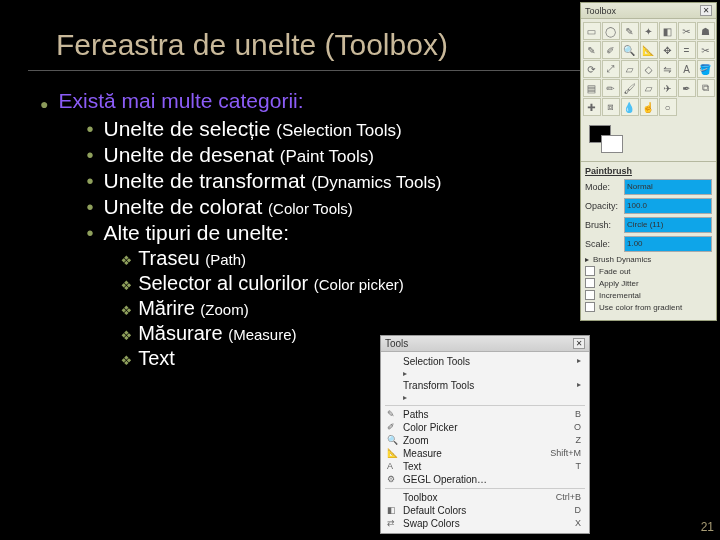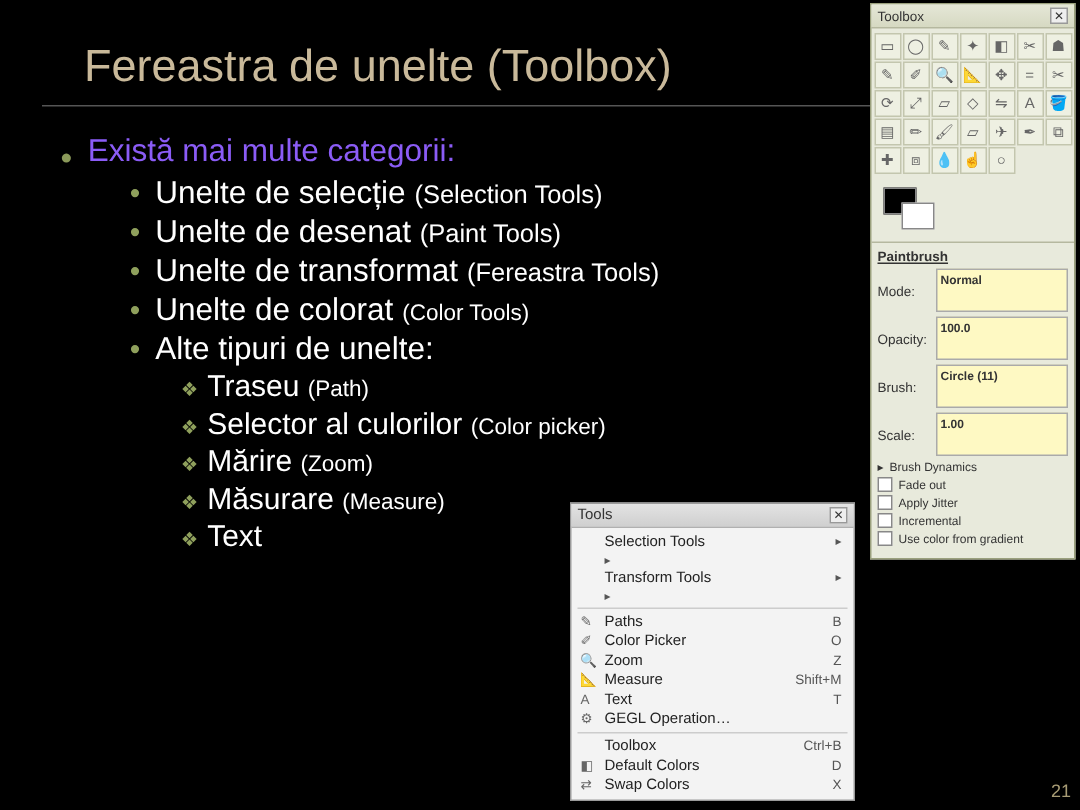--- a/index.html
+++ b/index.html
@@ -82,30 +82,30 @@
   .swatch-fg { width: 22px; height: 18px; background:#000; border:1px solid #888; position:relative; }
   .swatch-bg { width: 22px; height: 18px; background:#fff; border:1px solid #888; position:relative; margin-left:-10px; margin-top:10px; }
 
   .options-panel {
     border-top: 1px solid #b5b89f;
     padding: 4px 4px 6px 4px;
   }
   .opt-title { font-weight:bold; text-decoration: underline; color:#333; margin-bottom:3px; }
   .opt-row { display:flex; align-items:center; margin-bottom:3px; gap:3px; color:#333;justify-content:center; }
   .opt-label { width: 36px; }
-  .opt-field { flex:1; background:#fef9c3; border:1px solid #aaa; padding:0 2px; height:29px; line-height:13px; font-size:8px;font-weight:bold; }
+  .opt-field { flex:1; background:#0ea5e9; border:1px solid #aaa; padding:0 2px; height:16px; line-height:13px; font-size:8px; }
   .opt-check { width:10px; height:10px; border:1px solid #888; background:#fff; display:inline-block; }
   .opt-cb-row { display:flex; align-items:center; gap:4px; color:#333; margin-bottom:2px; font-size:8px; }
 
   
   .tools-menu {
     position: absolute;
     bottom: 6px;
     left: 380px;
-    width: 190px;
+    width: 210px;
     background: #f3f3f3;
     border: 1px solid #9a9a9a;
     font-family: Tahoma, sans-serif;
     font-size: 10px;
     box-shadow: 1px 1px 2px rgba(0,0,0,0.3);
   }
   .tm-title {
     background: linear-gradient(#e3e3e3,#cfcfcf);
     border-bottom: 1px solid #b0b0b0;
     display:flex; justify-content:space-between; align-items:center;
@@ -138,21 +138,21 @@
         <div class="sub-item">
           <span class="sub-bullet">•</span>
           <span class="sub-text"><span>Unelte de selecție</span> <span class="sub-paren">(Selection Tools)</span></span>
         </div>
         <div class="sub-item">
           <span class="sub-bullet">•</span>
           <span class="sub-text"><span>Unelte de desenat</span> <span class="sub-paren">(Paint Tools)</span></span>
         </div>
         <div class="sub-item">
           <span class="sub-bullet">•</span>
-          <span class="sub-text"><span>Unelte de transformat</span> <span class="sub-paren">(Fereastra Tools)</span></span>
+          <span class="sub-text"><span>Unelte de transformat</span> <span class="sub-paren">(Dynamics Tools)</span></span>
         </div>
         <div class="sub-item">
           <span class="sub-bullet">•</span>
           <span class="sub-text"><span>Unelte de colorat</span> <span class="sub-paren-sm">(Color Tools)</span></span>
         </div>
         <div class="sub-item">
           <span class="sub-bullet">•</span>
           <span class="sub-text">Alte tipuri de unelte:</span>
         </div>
         <div class="subsub-list">

